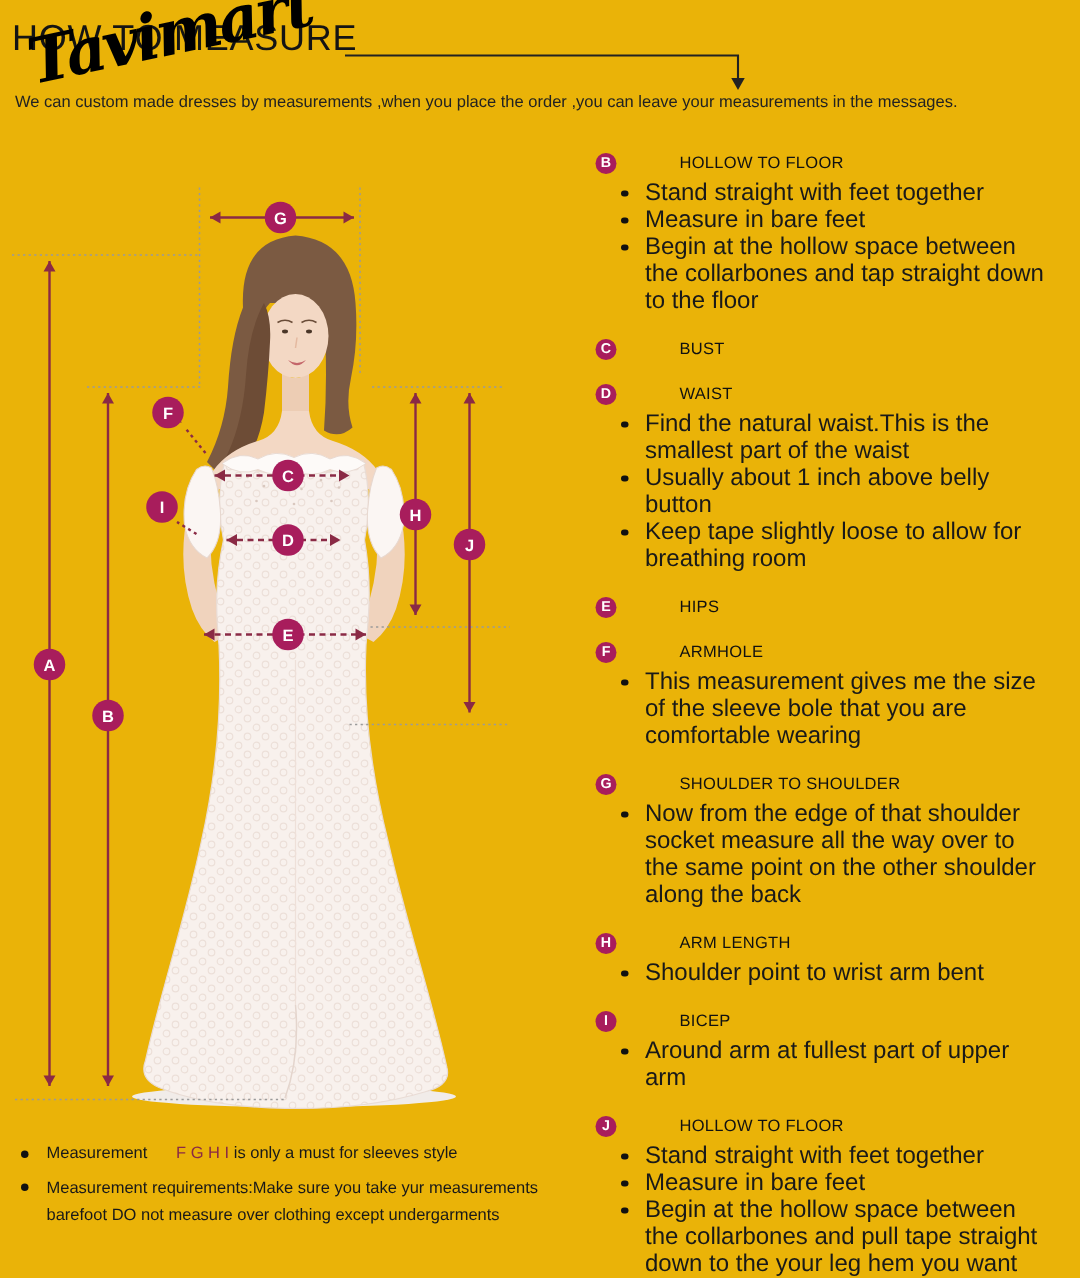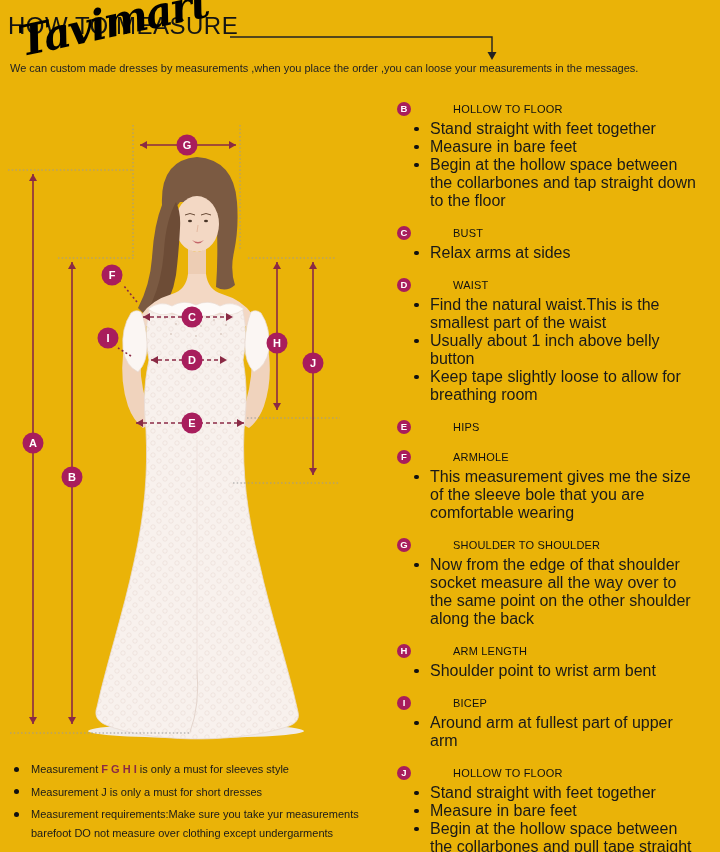--- a/index.html
+++ b/index.html
@@ -54,36 +54,36 @@
   
   .footnotes { position:absolute; left:14px; top:760px; width:352px; list-style:none; }
   .footnotes li {
     position:relative; padding-left:17px; font-size:11px; line-height:18.5px;
     margin-bottom:4px; color:#191919;
   }
   .footnotes li::before {
     content:""; position:absolute; left:0; top:6.5px;
     width:5px; height:5px; border-radius:50%; background:#111;
   }
-  .hl { color:#8a2a45; font-weight:700; }
+  .hl { color:#8a2a45; font-weight:400;margin-left:16px; }
 </style>
 </head>
 <body>
 
 <div class="page">
 
   <h1 class="title">HOW TO MEASURE</h1>
   <div class="watermark">Tavimart</div>
 
   <svg class="title-arrow" width="276" height="36" viewBox="0 0 276 36">
     <polyline points="4,9 266,9 266,25" fill="none" stroke="#222" stroke-width="1.4"></polyline>
     <polygon points="261.5,24 266,32 270.5,24" fill="#222"></polygon>
   </svg>
 
-  <p class="intro l1">We can custom made dresses by measurements ,when you place the order ,you can loose your measurements in the messages.</p>
+  <p class="intro l1">We can custom made dresses by measurements ,when you place the order ,you can leave your measurements in the messages.</p>
 
   <svg class="diagram" width="390" height="660" viewBox="0 0 390 660">
     <defs>
       <pattern id="lace" width="12" height="12" patternUnits="userSpaceOnUse">
         <circle cx="3" cy="3" r="2.2" fill="none" stroke="#e7d8d0" stroke-width="0.8"></circle>
         <circle cx="9" cy="9" r="2.2" fill="none" stroke="#e7d8d0" stroke-width="0.8"></circle>
       </pattern>
     </defs>
 
     <g>
@@ -241,21 +241,20 @@
         <li>Begin at the hollow space between the collarbones and tap straight down to the floor</li>
       </ul>
     </div>
 
     <div class="section">
       <div class="sec-head">
         <span class="badge">C</span>
         <span class="sec-title">BUST</span>
       </div>
       <ul class="bullets">
-        <li>Relax arms at sides</li>
       </ul>
     </div>
 
     <div class="section">
       <div class="sec-head">
         <span class="badge">D</span>
         <span class="sec-title">WAIST</span>
       </div>
       <ul class="bullets">
         <li>Find the natural waist.This is the smallest part of the waist</li>
@@ -320,17 +319,16 @@
         <li>Stand straight with feet together</li>
         <li>Measure in bare feet</li>
         <li>Begin at the hollow space between the collarbones and pull tape straight down to the your leg hem you want</li>
       </ul>
     </div>
 
   </div>
 
   <ul class="footnotes">
     <li><span>Measurement </span><span class="hl">F G H I</span><span> is only a must for sleeves style</span></li>
-    <li>Measurement J is only a must for short dresses</li>
     <li>Measurement requirements:Make sure you take yur measurements barefoot DO not measure over clothing except undergarments</li>
   </ul>
 
 </div>
 
 </body></html>

